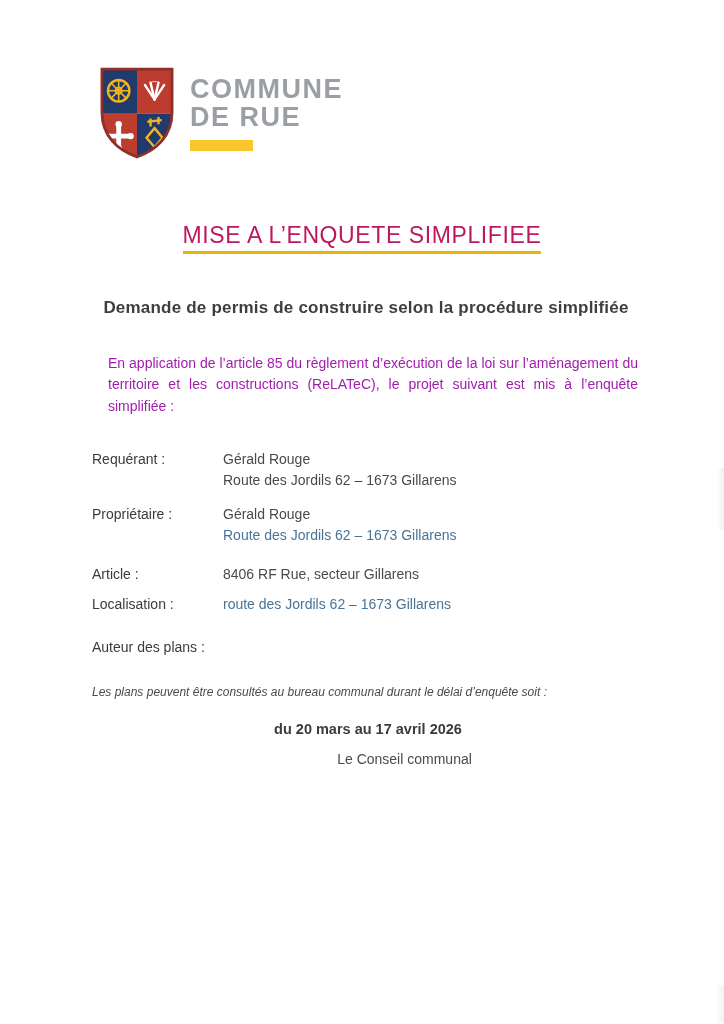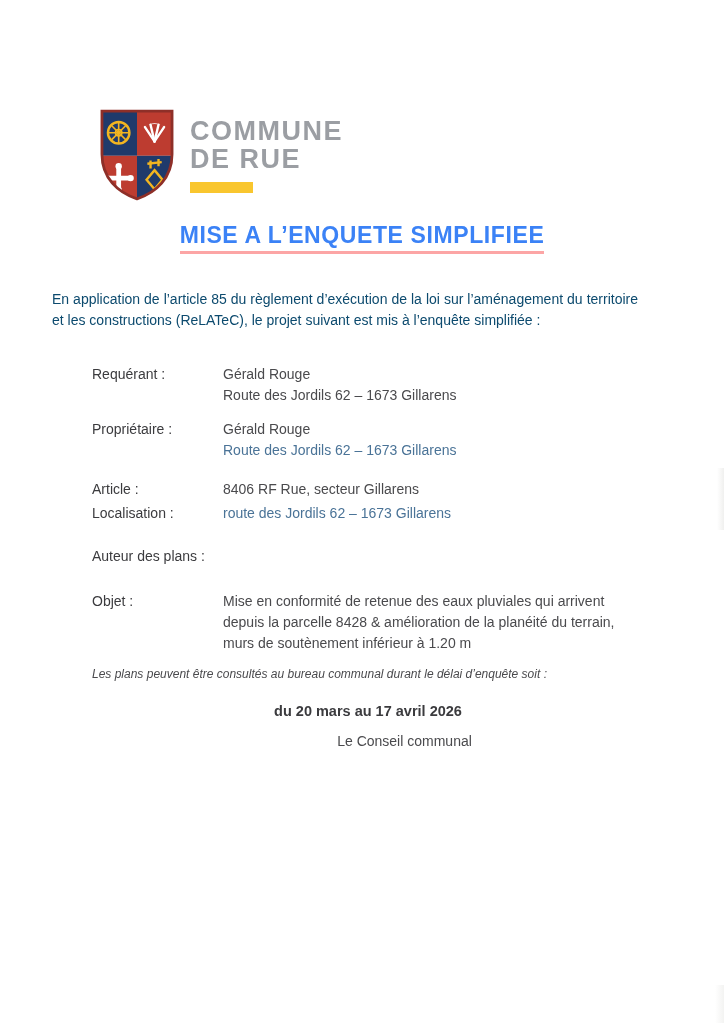--- a/index.html
+++ b/index.html
@@ -2,50 +2,50 @@
 <html><head>
 <meta charset="utf-8">
 <style>
   html,body { margin:0; padding:0; background:#ffffff; }
   .page {
     position:relative; width:724px; height:1024px; background:#ffffff;
     font-family:"Liberation Sans","DejaVu Sans",sans-serif;
     color:#47474a; overflow:hidden;
   }
   
-  .logo { position:absolute; top:66px; left:97px; display:flex; gap:13px;margin-top:42px; }
+  .logo { position:absolute; top:66px; left:97px; display:flex; gap:13px; }
   .crest { width:80px; height:94px; }
   .logo-text { padding-top:9px; }
   .logo-line {
     font-size:27px; font-weight:700; color:#9b9ea3;
     letter-spacing:1.5px; line-height:28px;
   }
   .logo-bar { margin-top:9px; width:63px; height:11px; background:#F9C62E; }
   
   .content { position:absolute; top:0; left:0; width:724px; }
   .title-wrap { margin:222px 0 0 0; text-align:center; }
   .title-inner {
-    display:inline-block; font-size:23px; font-weight:700; color:#3b82f6;
-    letter-spacing:0.6px; border-bottom:3px solid #fca5a5; padding-bottom:2px;
+    display:inline-block; font-size:23px; font-weight:400; color:#be185d;
+    letter-spacing:0.6px; border-bottom:3px solid #eab308; padding-bottom:2px;
   }
   .subtitle {
     margin:44px 84px 0 92px; text-align:center;
     font-size:17px; font-weight:700; color:#3e3e41; letter-spacing:0.2px;
   }
   .intro {
-    margin:35px 86px 0 52px; text-align:justify;
-    font-size:14px; line-height:21.3px; color:#0c4a6e;
+    margin:35px 86px 0 108px; text-align:justify;
+    font-size:14px; line-height:21.3px; color:#a21caf;
   }
   .fields { margin:32px 84px 0 92px; font-size:14px; }
   .frow { display:flex; align-items:flex-start; }
   .flabel { width:131px; flex-shrink:0; font-weight:400; color:#3b3b3e; line-height:21px; }
   .fvalue { max-width:435px; line-height:21px; color:#4a4a4d; }
   .mb-req { margin-bottom:13px; }
   .mb-prop { margin-bottom:18px; }
-  .mb-art { margin-bottom:3px; }
+  .mb-art { margin-bottom:9px; }
   .mb-loc { margin-bottom:22px; }
   .mb-aut { margin-bottom:24px; }
   .blue { color:#4A7397; }
   .consult { margin:10px 84px 0 92px; font-size:12px; line-height:21px; color:#4a4a4d;font-style:italic; }
   .date-line {
     margin:18px 0 0 12px; text-align:center;
     font-size:14.5px; font-weight:700; color:#3b3b3e;
   }
   .opposition { margin:14px 88px 0 98px; font-size:14px; line-height:21px; color:#4a4a4d; }
   .signature-row { margin-top:14px; display:flex; justify-content:center; padding-left:85px; }
@@ -121,20 +121,21 @@
       <div class="logo-bar"></div>
     </div>
   </div>
 
   <div class="content">
 
     <div class="title-wrap">
       <span class="title-inner">MISE A L’ENQUETE SIMPLIFIEE</span>
     </div>
 
+    <div class="subtitle">Demande de permis de construire selon la procédure simplifiée</div>
 
     <p class="intro">En application de l’article 85 du règlement d’exécution de la loi sur l’aménagement du territoire et les constructions (ReLATeC), le projet suivant est mis à l’enquête simplifiée :</p>
 
     <div class="fields">
 
       <div class="frow mb-req">
         <div class="flabel">Requérant :</div>
         <div class="fvalue">
           <div>Gérald Rouge</div>
           <div>Route des Jordils 62 – 1673 Gillarens</div>
@@ -156,24 +157,20 @@
 
       <div class="frow mb-loc">
         <div class="flabel">Localisation :</div>
         <div class="fvalue blue">route des Jordils 62 – 1673 Gillarens</div>
       </div>
 
       <div class="frow mb-aut">
         <div class="flabel">Auteur des plans :</div>
       </div>
 
-      <div class="frow">
-        <div class="flabel">Objet :</div>
-        <div class="fvalue">Mise en conformité de retenue des eaux pluviales qui arrivent depuis la parcelle 8428 &amp; amélioration de la planéité du terrain, murs de soutènement inférieur à 1.20 m</div>
-      </div>
 
     </div>
 
     <p class="consult">Les plans peuvent être consultés au bureau communal durant le délai d’enquête soit :</p>
 
     <div class="date-line">du 20 mars au 17 avril 2026</div>
 
 
     <div class="signature-row">
       <span class="signature">Le Conseil communal</span>

